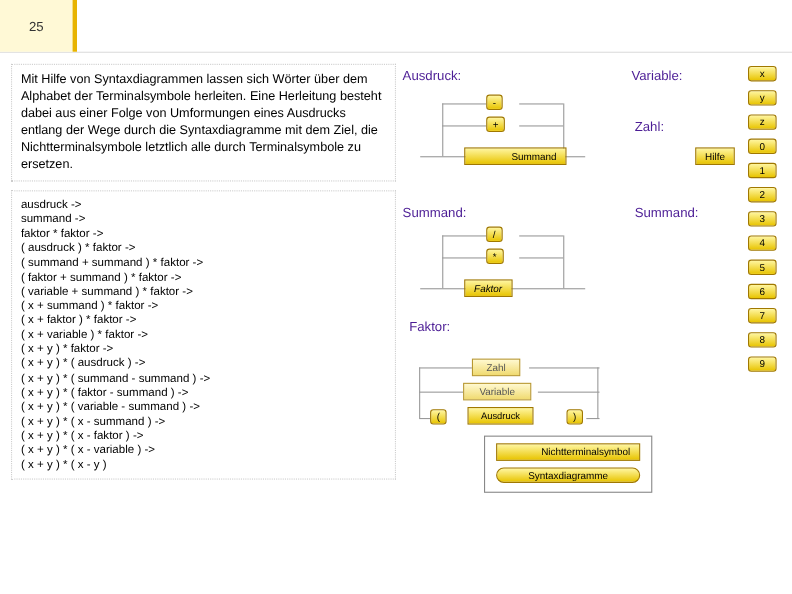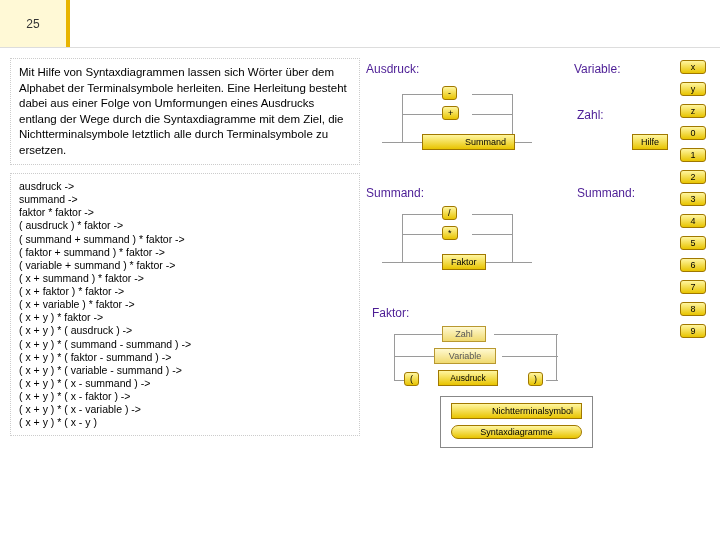--- a/index.html
+++ b/index.html
@@ -110,24 +110,24 @@
   
   #ausdruck-dia { left: 20px; top: 28px; width: 150px; height: 86px; }
   #ausdruck-dia .term.minus { position:absolute; left:60px; top:0; }
   #ausdruck-dia .term.plus  { position:absolute; left:60px; top:20px; }
   #ausdruck-dia .nonterm.summ { position:absolute; left:40px; top:48px;padding-left:42px; }
 
   
   #summand-dia { left: 20px; top: 148px; width: 150px; height: 86px; }
   #summand-dia .term.slash { position:absolute; left:60px; top:0; }
   #summand-dia .term.star  { position:absolute; left:60px; top:20px; }
-  #summand-dia .nonterm.fak { position:absolute; left:60px; top:48px; }
-
-  
-  #faktor-dia { left: 36px; top: 268px; width: 180px; height: 100px; }
+  #summand-dia .nonterm.fak { position:absolute; left:40px; top:48px;font-style:italic; }
+
+  
+  #faktor-dia { left: 23px; top: 268px; width: 180px; height: 100px; }
   #faktor-dia .nonterm.zahl { position:absolute; left:44px; top:0; width:44px; }
   #faktor-dia .nonterm.var  { position:absolute; left:36px; top:22px; width:62px; }
   #faktor-dia .term.open    { position:absolute; left:6px;  top:46px; }
   #faktor-dia .nonterm.ausd { position:absolute; left:40px; top:44px; width:60px; font-size:8.5px;}
   #faktor-dia .term.close   { position:absolute; left:130px; top:46px; }
 
   
   .legend {
     position: absolute;
     left: 78px;
@@ -233,21 +233,21 @@
           <div class="line hl" style="left:20px; top:8px; width:40px;"></div>
           <div class="line hl" style="left:90px; top:8px; width:40px;"></div>
           <div class="line hl" style="left:20px; top:28px; width:40px;"></div>
           <div class="line hl" style="left:90px; top:28px; width:40px;"></div>
           <span class="term slash">/</span>
           <span class="term star">*</span>
           <span class="nonterm fak">Faktor</span>
         </div>
       </div>
 
-      <div class="sec-label" style="left:10px; top:248px;">Faktor:</div>
+      <div class="sec-label" style="left:10px; top:232px;">Faktor:</div>
       <div id="faktor-dia" class="rail">
         <div class="railbox">
           <div class="line hl" style="left:-4px; top:8px; width:48px;"></div>
           <div class="line hl" style="left:96px; top:8px; width:64px;"></div>
           <div class="line vl" style="left:-4px; top:8px; height:46px;"></div>
           <div class="line vl" style="left:158px; top:8px; height:46px;"></div>
           <div class="line hl" style="left:-4px; top:30px; width:40px;"></div>
           <div class="line hl" style="left:104px; top:30px; width:56px;"></div>
           <div class="line hl" style="left:-4px; top:54px; width:10px;"></div>
           <div class="line hl" style="left:148px; top:54px; width:12px;"></div>

